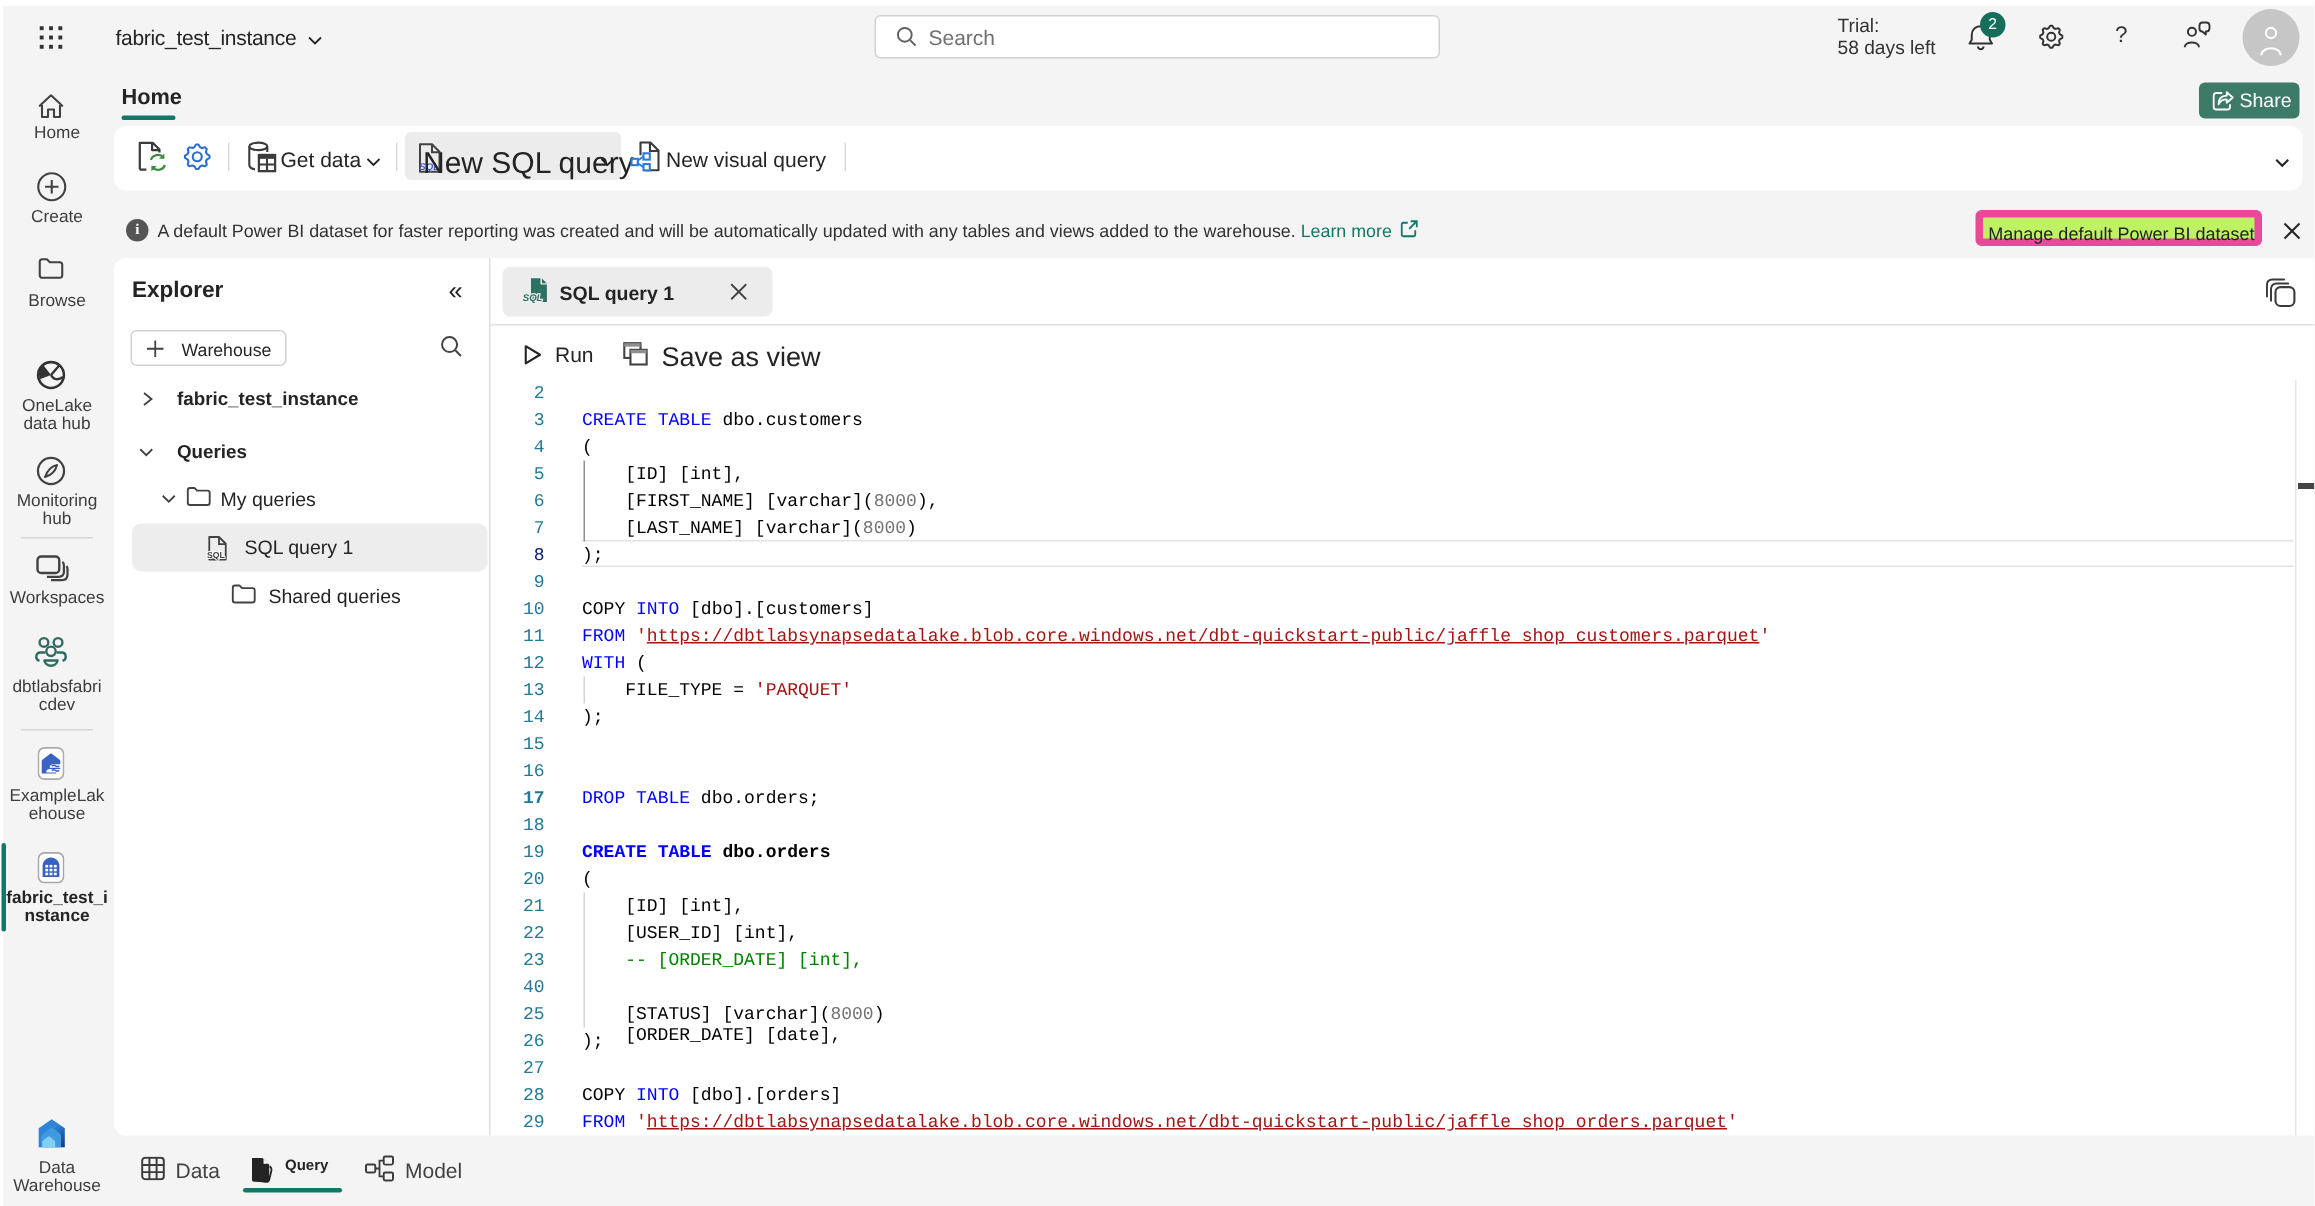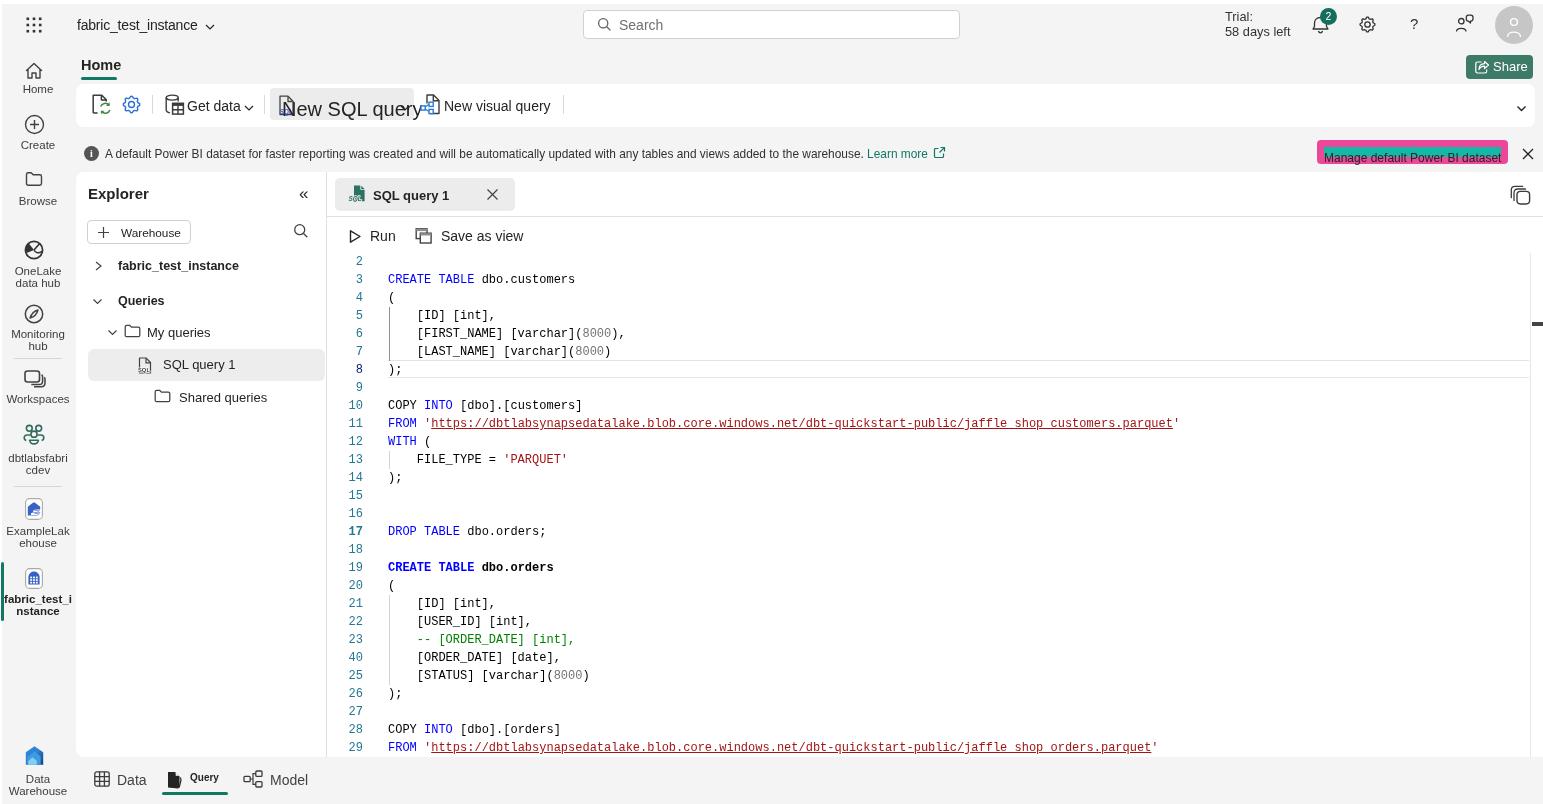--- a/index.html
+++ b/index.html
@@ -247,21 +247,21 @@
   </svg>
 
 <div class="abs" style="left:84px;top:146px;width:15px;height:15px;border-radius:50%;background:#555;color:#fff;font-size:10px;font-weight:bold;text-align:center;line-height:15px;font-family:'Liberation Serif',serif;">i</div>
 <div class="abs" style="left:105px;top:147px;font-size:11.9px;color:#323130;">A default Power BI dataset for faster reporting was created and will be automatically updated with any tables and views added to the warehouse. <span style="color:#117865;">Learn more</span></div>
 <div class="abs" id="ic-extlink" style="left:933px;top:146px;">
     <svg width="13" height="13" viewBox="0 0 13 13">
 <path d="M5.5 2.5 L2.5 2.5 C1.9 2.5 1.5 2.9 1.5 3.5 L1.5 10.5 C1.5 11.1 1.9 11.5 2.5 11.5 L9.5 11.5 C10.1 11.5 10.5 11.1 10.5 10.5 L10.5 7.5" fill="none" stroke="#117865" stroke-width="1.2"></path>
 <path d="M7.5 1.5 L11.5 1.5 L11.5 5.5 M11.2 1.8 L6.5 6.5" fill="none" stroke="#117865" stroke-width="1.2"></path>
 </svg>
   </div>
-<div class="abs" style="left:1317px;top:140px;width:191px;height:24px;background:#14b8a6;border:7px solid #ec4899;border-radius:4px;font-size:12px;text-align:right;line-height:22px;color:#242424;white-space:nowrap;">Manage default Power BI dataset</div>
+<div class="abs" style="left:1317px;top:140px;width:191px;height:24px;background:#bef264;border:5px solid #ec4899;border-radius:4px;font-size:12px;text-align:right;line-height:22px;color:#242424;white-space:nowrap;">Manage default Power BI dataset</div>
 <svg class="abs" style="left:1521px;top:147px" width="14" height="14" viewBox="0 0 14 14">
     <path d="M2 2 L12 12 M12 2 L2 12" stroke="#242424" stroke-width="1.3"></path>
   </svg>
 
 <div class="abs" style="left:76px;top:172px;width:1467px;height:585px;background:#fff;border-radius:8px 0 0 8px;"></div>
 <div class="abs" style="left:326px;top:172px;width:1px;height:585px;background:#e0e0e0;"></div>
 
 <div class="abs" style="left:88px;top:185px;font-size:15px;font-weight:bold;">Explorer</div>
 <div class="abs" style="left:299px;top:184px;font-size:17px;color:#242424;">«</div>
 <div class="abs" style="left:87px;top:220px;width:104px;height:24px;border:1px solid #d1d1d1;border-radius:4px;"></div>
@@ -337,21 +337,21 @@
   </svg>
 <div class="abs" style="left:370px;top:228px;font-size:14px;">Run</div>
 <div class="abs" id="ic-saveview" style="left:414px;top:227px;">
     <svg width="18" height="18" viewBox="0 0 18 18">
 <rect x="2.2" y="1.8" width="10.8" height="9.8" fill="none" stroke="#424242" stroke-width="1.4"></rect>
 <rect x="2.2" y="1.8" width="10.8" height="2.3" fill="#8f8f8f"></rect>
 <rect x="6.3" y="6.2" width="10.8" height="9.8" fill="#fff" stroke="#424242" stroke-width="1.4"></rect>
 <rect x="6.3" y="6.2" width="10.8" height="2.3" fill="#8f8f8f"></rect>
 </svg>
   </div>
-<div class="abs" style="left:441px;top:228px;font-size:14px;">Save as view</div>
+<div class="abs" style="left:441px;top:228px;font-size:18px;">Save as view</div>
 
 <div id="editor" class="abs" style="left:327px;top:253px;width:1216px;height:504px;overflow:hidden;">
 
   <div class="abs" style="left:61px;top:107px;width:1141px;height:18px;border-top:1px solid #e3e3e3;border-bottom:1px solid #e3e3e3;"></div>
 
   <div class="abs" style="left:62px;top:54px;width:1px;height:54px;background:#919191;"></div>
   <div class="abs" style="left:62px;top:198px;width:1px;height:18px;background:#d3d3d3;"></div>
   <div class="abs" style="left:62px;top:342px;width:1px;height:90px;background:#d3d3d3;"></div>
 
   <div class="abs" style="left:1203px;top:0;width:1px;height:504px;background:#e6e6e6;"></div>
@@ -392,21 +392,21 @@
 <div class="codeline" style="top:559px;font-weight:bold;"><span class="kw">CREATE</span> <span class="kw">TABLE</span> dbo.orders</div>
 <div class="lnum" style="top:577px;">20</div>
 <div class="codeline" style="top:577px;">(</div>
 <div class="lnum" style="top:595px;">21</div>
 <div class="codeline" style="top:595px;">    [ID] [int],</div>
 <div class="lnum" style="top:613px;">22</div>
 <div class="codeline" style="top:613px;">    [USER_ID] [int],</div>
 <div class="lnum" style="top:631px;">23</div>
 <div class="codeline" style="top:631px;"><span class="cmt">    -- [ORDER_DATE] [int],</span></div>
 <div class="lnum" style="top:649px;">40</div>
-<div class="codeline" style="top:649px;font-family:Liberation Mono, monospace;">    [ORDER_DATE] [date],</div>
+<div class="codeline" style="top:681px;font-family:Liberation Mono, monospace;">    [ORDER_DATE] [date],</div>
 <div class="lnum" style="top:667px;">25</div>
 <div class="codeline" style="top:667px;">    [STATUS] [varchar](<span class="num">8000</span>)</div>
 <div class="lnum" style="top:685px;">26</div>
 <div class="codeline" style="top:685px;">);</div>
 <div class="lnum" style="top:703px;">27</div>
 <div class="lnum" style="top:721px;">28</div>
 <div class="codeline" style="top:721px;">COPY <span class="kw">INTO</span> [dbo].[orders]</div>
 <div class="lnum" style="top:739px;">29</div>
 <div class="codeline" style="top:739px;"><span class="kw">FROM</span> <span class="str">'<span class="url">https://dbtlabsynapsedatalake.blob.core.windows.net/dbt-quickstart-public/jaffle_shop_orders.parquet</span>'</span></div>
 </div>

